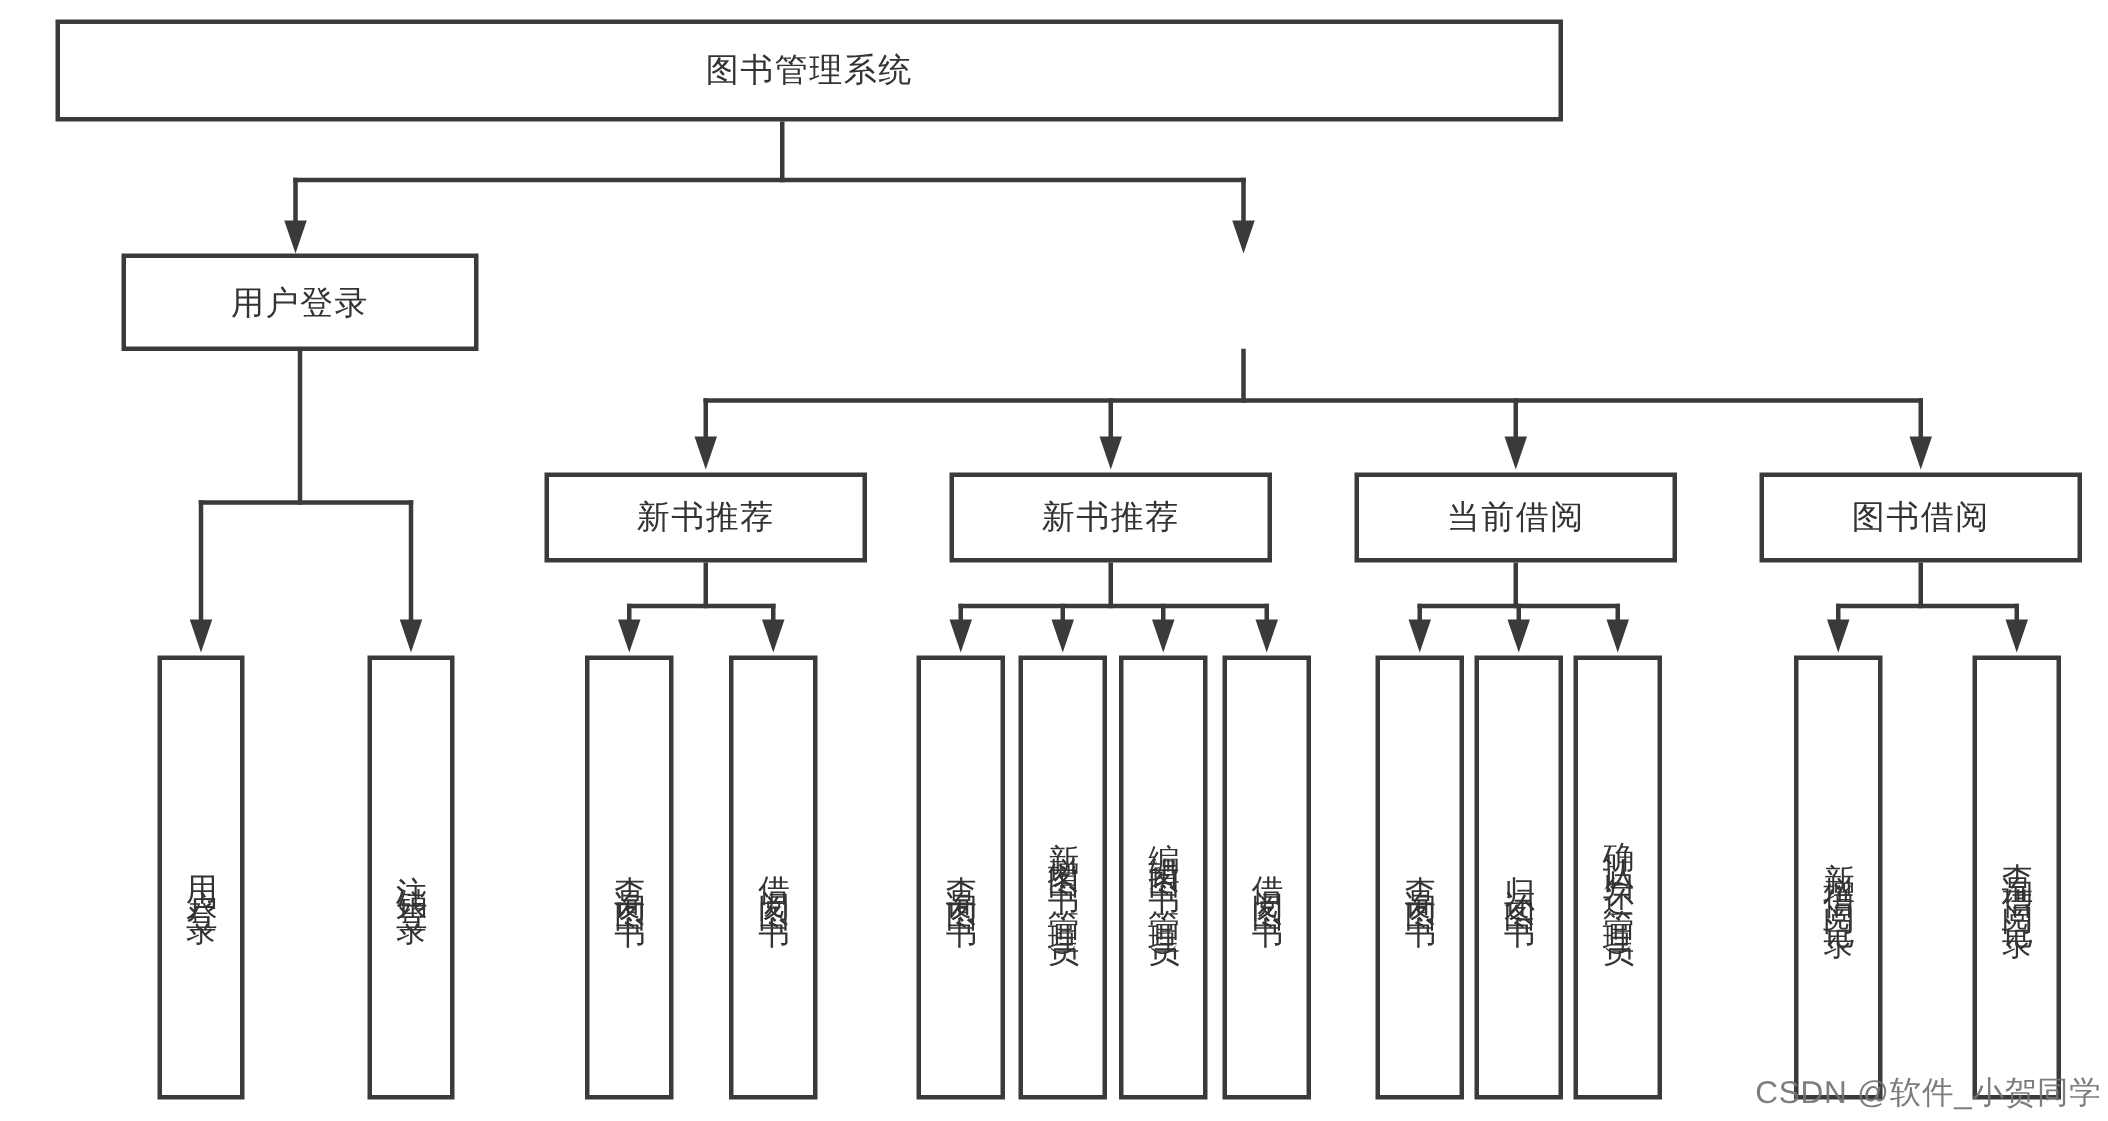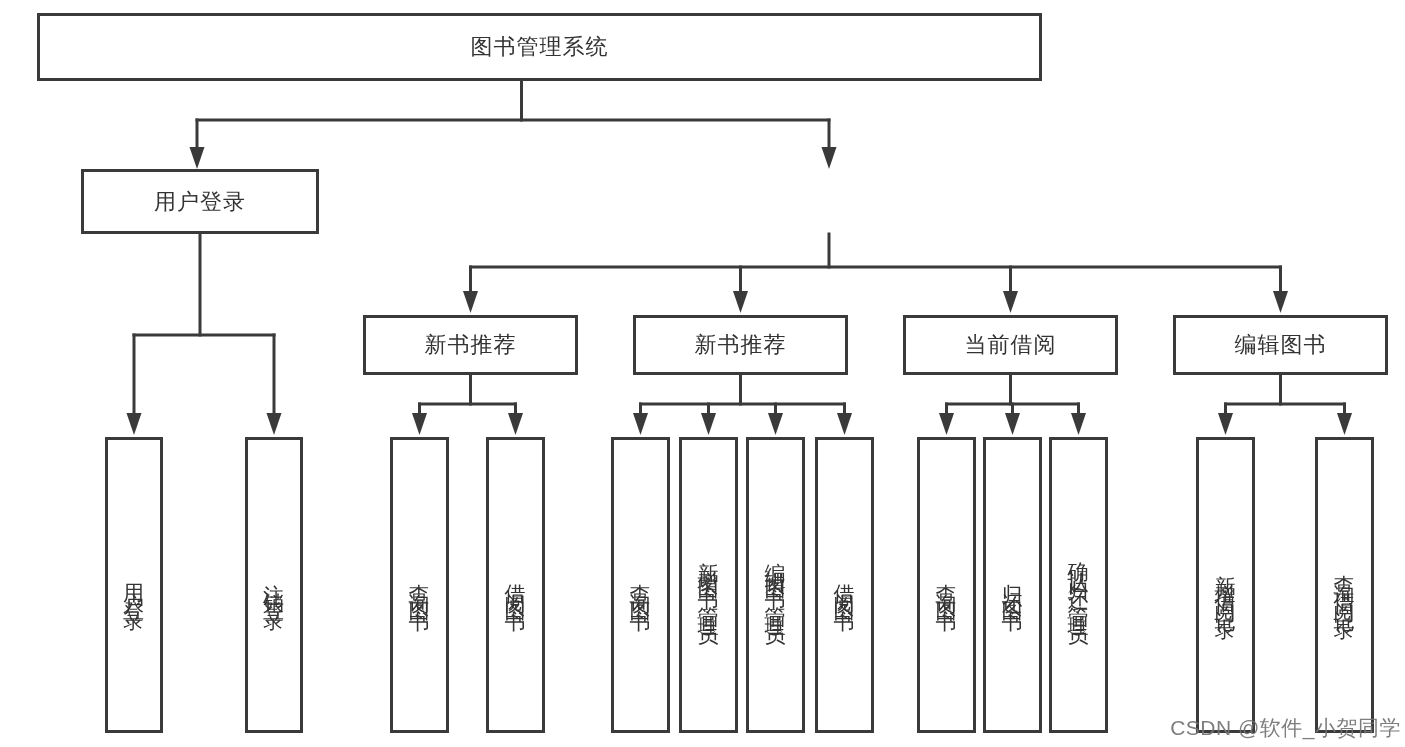--- a/index.html
+++ b/index.html
@@ -146,21 +146,21 @@
   <div class="node h lvl3 c1">
     <span>新书推荐</span>
   </div>
   <div class="node h lvl3 c2">
     <span>新书推荐</span>
   </div>
   <div class="node h lvl3 c3">
     <span>当前借阅</span>
   </div>
   <div class="node h lvl3 c4">
-    <span>编辑图书</span>
+    <span>图书借阅</span>
   </div>
 
   <div class="node v leaf" style="left:105px;width:58px;">
     <span>用户登录</span>
   </div>
   <div class="node v leaf" style="left:245px;width:58px;">
     <span>注销登录</span>
   </div>
 
   <div class="node v leaf" style="left:390px;">

